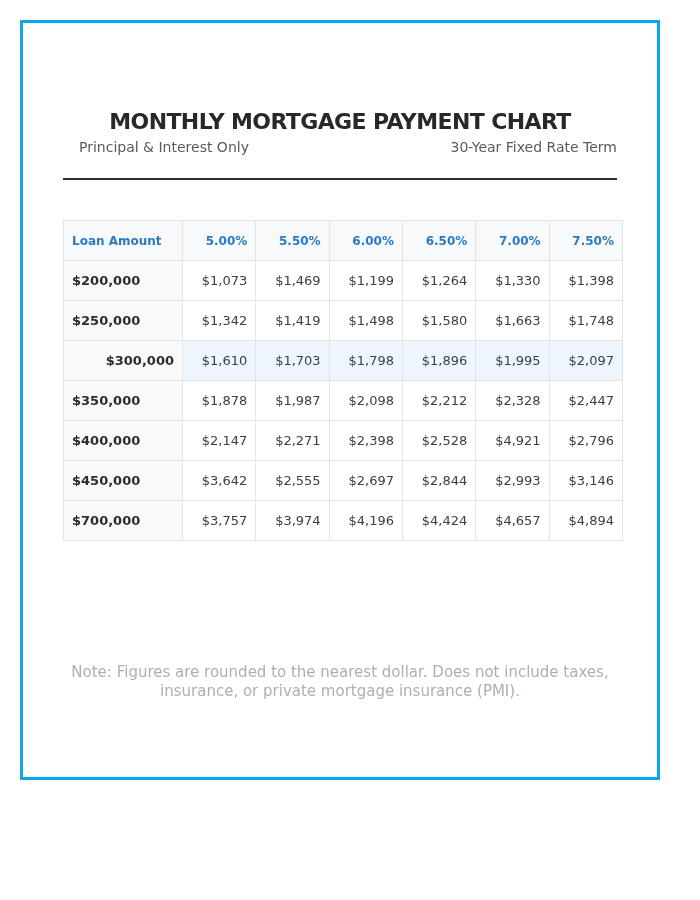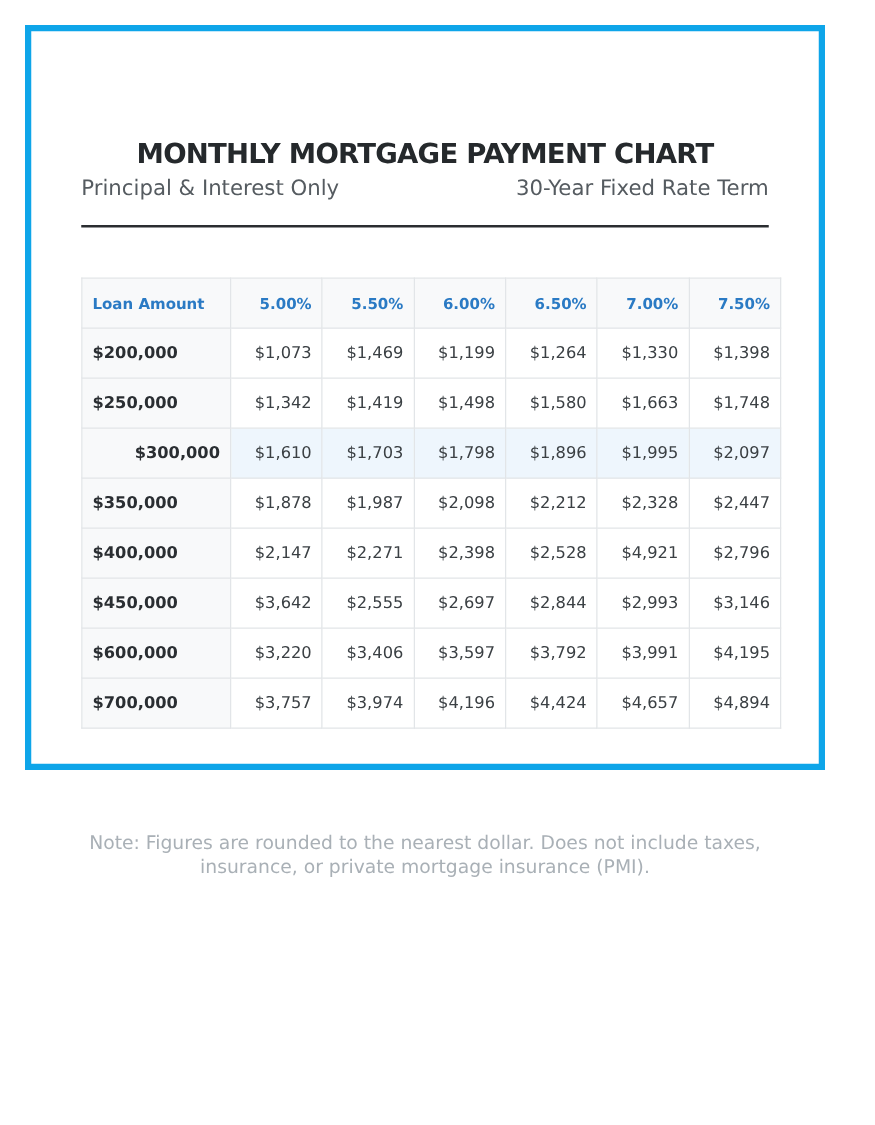--- a/index.html
+++ b/index.html
@@ -1,29 +1,29 @@
 <!DOCTYPE html>
 <html><head>
 <meta charset="utf-8">
 <style>
   html, body { margin: 0; padding: 0; background: #ffffff; }
   body { width: 700px; height: 900px; position: relative; font-family: "DejaVu Sans", "Liberation Sans", sans-serif; }
   .page {
-    position: absolute; left: 20px; top: 20px; width: 640px; height: 596px;
-    border: 5px solid #0ea5e9; box-sizing: border-box; background: #fff; text-decoration: underline;
+    position: absolute; left: 20px; top: 20px; width: 640px; height: 760px;
+    border: 3px solid #0ea5e9; box-sizing: border-box; background: #fff; text-decoration: underline;
   }
   .title {
     position: absolute; left: 0; right: 0; top: 86px; margin: 0;
     text-align: center; font-size: 22px; font-weight: bold; color: #25292c;
     letter-spacing: -0.6px;
   }
   .subrow {
-    position: absolute; left: 40px; right: 40px; top: 116px;
+    position: absolute; left: 56px; right: 40px; top: 116px;
     display: flex; justify-content: space-between;
-    font-size: 17px; color: #555b60;
+    font-size: 14px; color: #555b60;
   }
   .rule {
     position: absolute; left: 40px; right: 40px; top: 155px; height: 2px; background: #2a2d30;
   }
   table.rates {
     position: absolute; left: 40px; top: 197px; width: 560px;
     border-collapse: collapse; table-layout: fixed; font-size: 13px;
   }
   table.rates th, table.rates td {
     border: 1px solid #e2e5e8; height: 40px; padding: 0 8px; box-sizing: border-box;
@@ -121,29 +121,20 @@
         <tr>
           <td class="amt">$450,000</td>
           <td>$3,642</td>
           <td>$2,555</td>
           <td>$2,697</td>
           <td>$2,844</td>
           <td>$2,993</td>
           <td>$3,146</td>
         </tr>
         <tr>
-          <td class="amt">$600,000</td>
-          <td>$3,220</td>
-          <td>$3,406</td>
-          <td>$3,597</td>
-          <td>$3,792</td>
-          <td>$3,991</td>
-          <td>$4,195</td>
-        </tr>
-        <tr>
           <td class="amt">$700,000</td>
           <td>$3,757</td>
           <td>$3,974</td>
           <td>$4,196</td>
           <td>$4,424</td>
           <td>$4,657</td>
           <td>$4,894</td>
         </tr>
       </tbody>
   </table>

